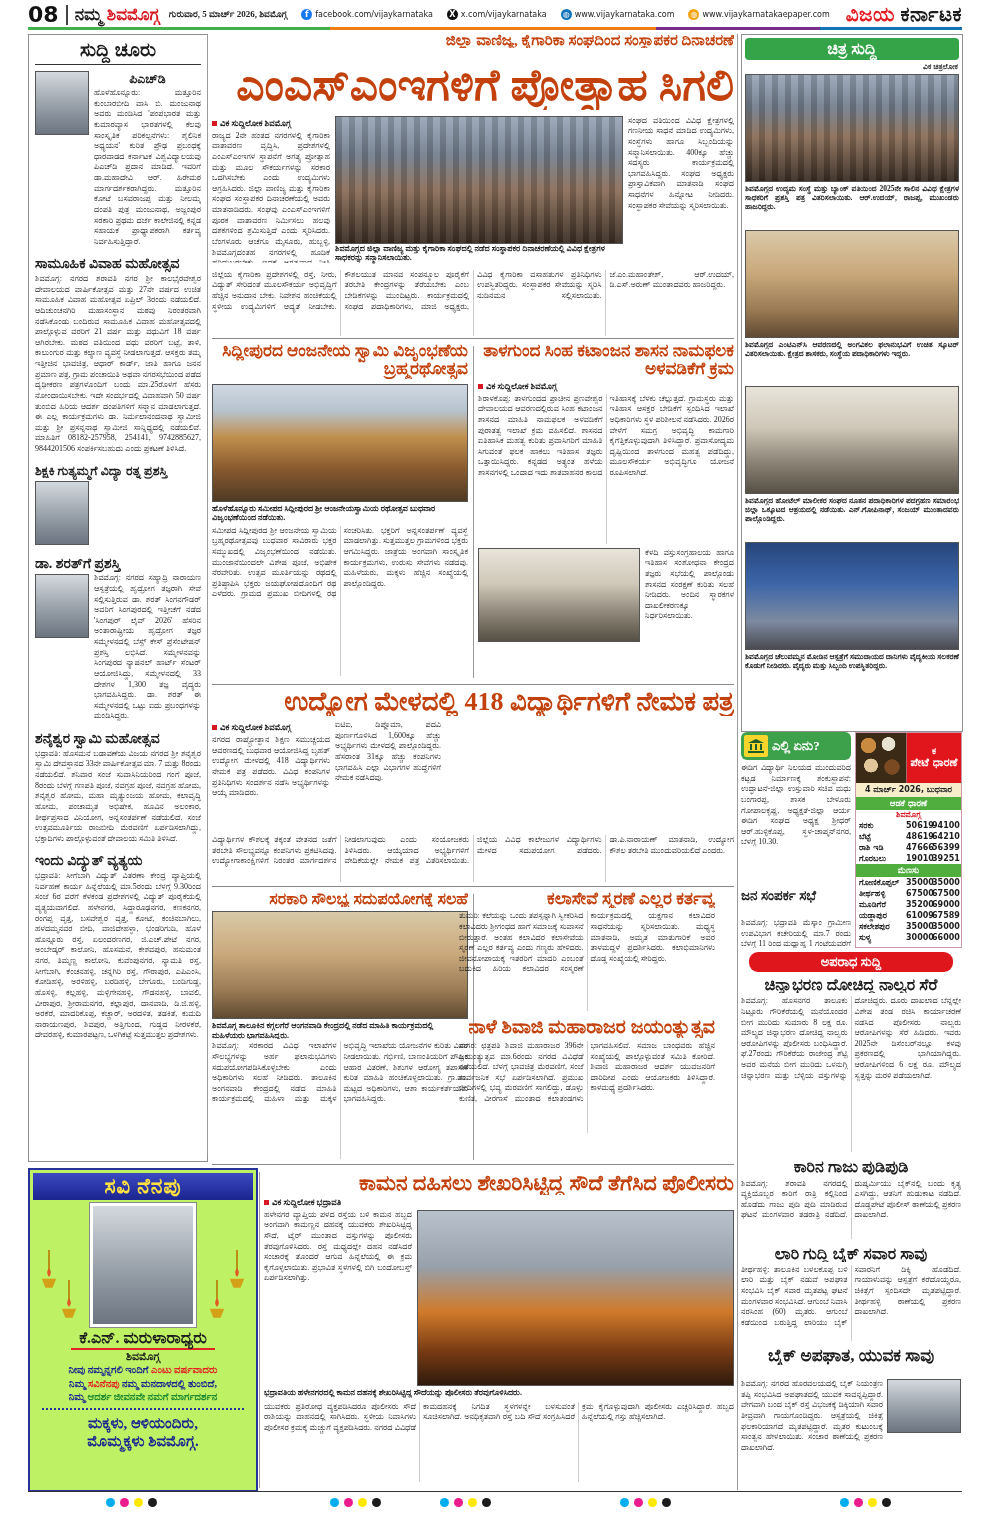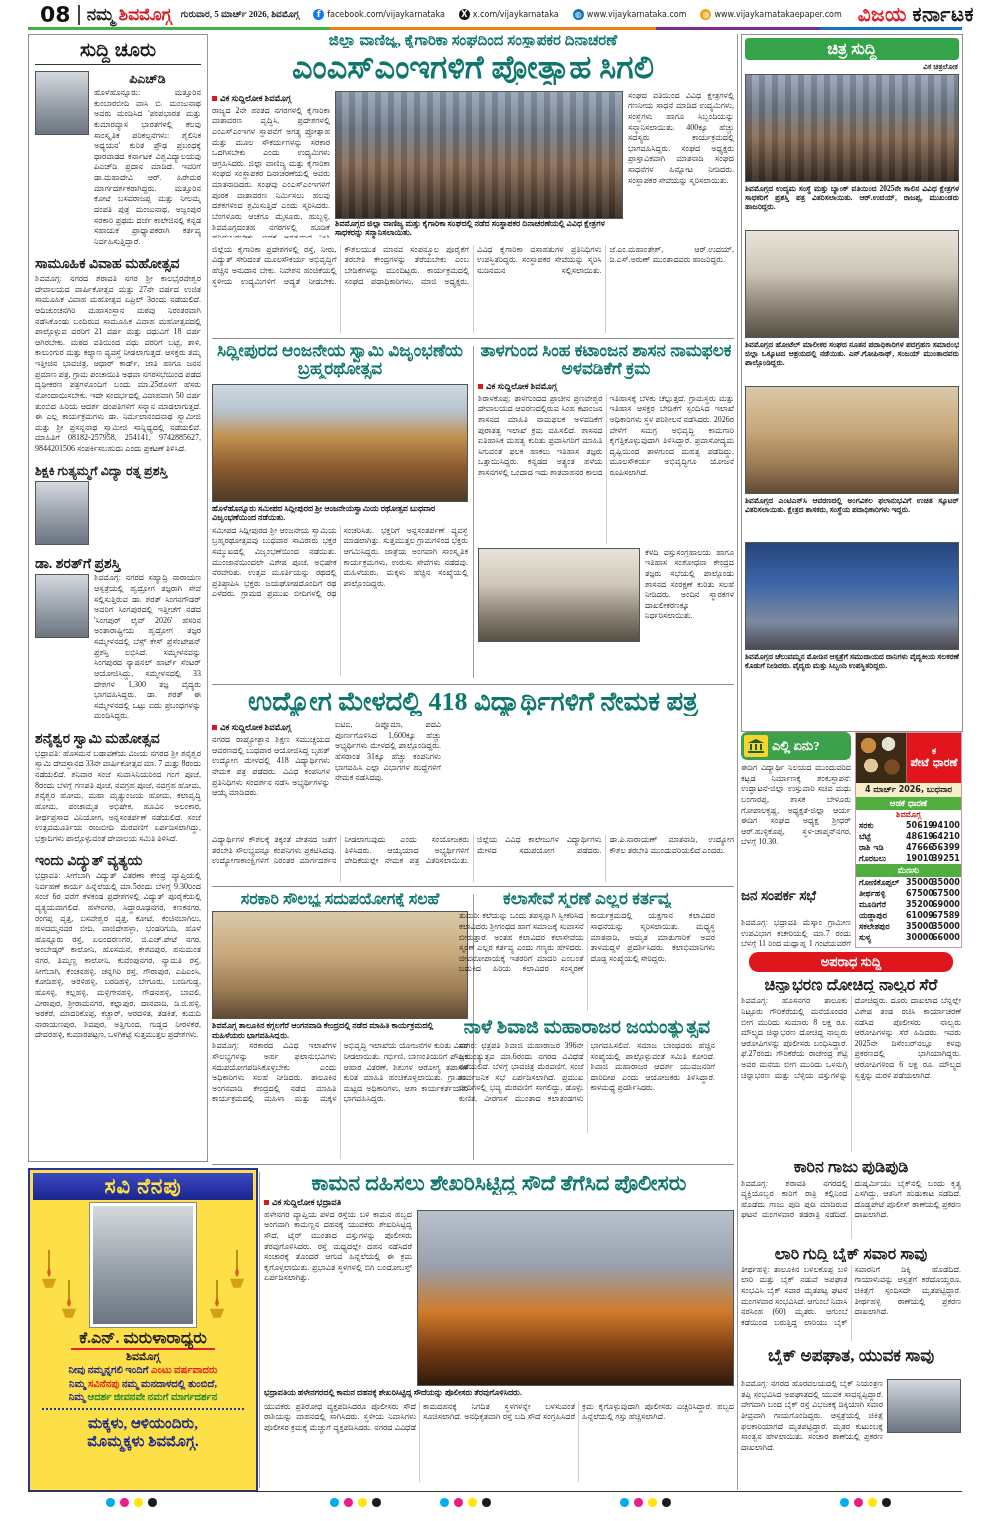--- a/index.html
+++ b/index.html
@@ -18,21 +18,21 @@
   .slabel{font-size:8px;color:#222;font-family:"DejaVu Sans",sans-serif;}
   .masthead{font-size:20px;font-weight:800;margin-left:auto;letter-spacing:.5px;}
   .masthead .red{color:#e31e24;}
   .strip{height:3px;}
   .vr{width:1px;background:#9a9a9a;}
   .hr{height:1px;background:#8a8a8a;}
   .body{font-size:8px;line-height:1.33;text-align:justify;color:#1b1b1b;overflow:hidden;}
   .cols2{column-count:2;column-gap:7px;column-rule:1px solid #ccc;}
   .cols3{column-count:3;column-gap:7px;column-rule:1px solid #ccc;}
   .cols4{column-count:4;column-gap:8px;column-rule:1px solid #ccc;}
-  .hl{font-weight:800;text-align:center;color:#0f766e;line-height:1.08;overflow:hidden;}
+  .hl{font-weight:800;text-align:right;color:#c2410c;line-height:1.08;overflow:hidden;}
   .byline{font-size:8.5px;font-weight:bold;margin:2px 0;}
   .redsq{display:inline-block;width:5px;height:5px;background:#d61920;margin-right:3px;}
   .cap{font-size:8px;font-weight:bold;line-height:1.22;overflow:hidden;}
   .ph{border:1px solid #555;}
   .crowd{background-image:repeating-linear-gradient(90deg,rgba(0,0,0,.16) 0 6px,rgba(255,255,255,.05) 6px 13px),
          linear-gradient(180deg,#9aa7b8 0%,#74808f 30%,#8c6f5a 58%,#5d4a3c 82%,#3a2e25 100%);}
   .ph-chariot{background:linear-gradient(180deg,#cfd8e2 0%,#b7c3cf 22%,#c08f4e 45%,#8a5a2e 72%,#4e3a26 100%);}
   .ph-meeting{background:linear-gradient(180deg,#e8e4da 0%,#cfc7b8 38%,#8d8577 70%,#564f44 100%);}
   .ph-stage{background:linear-gradient(180deg,#27457c 0%,#3c65a8 38%,#7d8aa0 74%,#4a4a52 100%);}
   .ph-angan{background:linear-gradient(180deg,#d9c9a8 0%,#c9a87b 40%,#9a7b54 74%,#5f4a33 100%);}
@@ -67,39 +67,39 @@
   .mkt-date{background:#f7edcb;font-size:8px;font-weight:800;text-align:center;padding:2px 0;color:#222;}
   .mkt-sec{background:#4fae3d;color:#fff;font-size:8.5px;font-weight:800;text-align:center;padding:1px 0;}
   .mkt-sub{color:#d2151c;font-size:8px;font-weight:800;text-align:center;}
   .mkt-row{display:flex;font-size:8px;font-weight:700;padding:0 3px;line-height:1.38;}
   .mkt-row .n{flex:1;}
   .mkt-row .v{width:26px;text-align:right;}
   
   .crimebanner{background:#e0161d;color:#fff;border-radius:9px;font-size:13px;font-weight:800;text-align:center;padding:2px 0;}
   .chl{font-weight:800;text-align:center;line-height:1.08;overflow:hidden;}
   
-  .mem{border:2px solid #27339b;background:#fde047;text-align:center;overflow:hidden;}
+  .mem{border:2px solid #27339b;background:#bef264;text-align:center;overflow:hidden;}
   .memhead{background:linear-gradient(#3b49c1,#1b2590);color:#ffe23f;font-size:21px;font-weight:800;
            margin:3px;padding:1px 0;letter-spacing:1px;}
   .memphoto{width:100px;height:118px;margin:2px auto;border:3px solid #fff;outline:1px solid #888;}
   .memname{display:inline-block;font-size:16px;font-weight:800;border-bottom:2px solid #e02525;padding:0 8px 1px;}
   .memplace{font-size:11px;font-weight:800;}
   .memline{font-size:10px;font-weight:800;line-height:1.35;}
   .navy{color:#1b2590;} .mred{color:#e02525;} .mgreen{color:#1f8a2f;}
   .memdots{border-top:2px dotted #27339b;margin:4px 12px;}
   .memfrom{font-size:15px;font-weight:800;color:#1b2590;line-height:1.25;}
   .dots{display:flex;gap:5px;}
   .dot{width:9px;height:9px;border-radius:50%;}
 </style>
 </head>
 <body>
 
 <div class="page">
 
-  <div class="abs hdr" style="left:40px;top:3px;width:934px;height:23px;">
+  <div class="abs hdr" style="left:28px;top:3px;width:934px;height:23px;">
     <span class="pgnum">08</span>
     <span class="hdiv"></span>
     <span class="edition"><span>ನಮ್ಮ</span> <span class="red">ಶಿವಮೊಗ್ಗ</span></span>
     <span class="dateline">ಗುರುವಾರ, 5 ಮಾರ್ಚ್ 2026, ಶಿವಮೊಗ್ಗ</span>
     <span class="social">
         <span class="sicon" style="background:#1877f2;">f</span>
         <span class="slabel">facebook.com/vijaykarnataka</span>
       </span>
     <span class="social">
         <span class="sicon" style="background:#111;">X</span>
@@ -187,21 +187,21 @@
   <div class="abs vr" style="left:737px;top:34px;height:1456px;"></div>
   <div class="abs vr" style="left:259px;top:1172px;height:316px;"></div>
   <div class="abs hr" style="left:212px;top:338px;width:522px;"></div>
   <div class="abs hr" style="left:212px;top:684px;width:522px;"></div>
   <div class="abs hr" style="left:212px;top:886px;width:522px;"></div>
   <div class="abs hr" style="left:212px;top:1164px;width:522px;"></div>
   <div class="abs hr" style="left:28px;top:1491px;width:934px;background:#333;"></div>
 
   <div class="abs" style="left:212px;top:32px;width:522px;height:304px;overflow:hidden;">
     <div class="hl" style="font-size:15px;">ಜಿಲ್ಲಾ ವಾಣಿಜ್ಯ, ಕೈಗಾರಿಕಾ ಸಂಘದಿಂದ ಸಂಸ್ಥಾಪಕರ ದಿನಾಚರಣೆ</div>
-    <div class="hl" style="font-size:32px;margin-top:2px;">ಎಂಎಸ್‌ಎಂಇಗಳಿಗೆ ಪ್ರೋತ್ಸಾಹ ಸಿಗಲಿ</div>
+    <div class="hl" style="font-size:44px;margin-top:14px;">ಎಂಎಸ್‌ಎಂಇಗಳಿಗೆ ಪ್ರೋತ್ಸಾಹ ಸಿಗಲಿ</div>
     <div style="display:flex;gap:5px;margin-top:6px;height:150px;">
       <div style="width:118px;overflow:hidden;">
         <div class="byline"><span class="redsq"></span><span>ವಿಕ ಸುದ್ದಿಲೋಕ ಶಿವಮೊಗ್ಗ</span></div>
         <div class="body" style="height:132px;">ರಾಜ್ಯದ 2ನೇ ಹಂತದ ನಗರಗಳಲ್ಲಿ ಕೈಗಾರಿಕಾ ವಾತಾವರಣ ವೃದ್ಧಿಸಿ, ಪ್ರದೇಶಗಳಲ್ಲಿ ಎಂಎಸ್‌ಎಂಇಗಳ ಸ್ಥಾಪನೆಗೆ ಅಗತ್ಯ ಪ್ರೋತ್ಸಾಹ ಮತ್ತು ಮೂಲ ಸೌಕರ್ಯಗಳನ್ನು ಸರಕಾರ ಒದಗಿಸಬೇಕು ಎಂದು ಉದ್ಯಮಿಗಳು ಆಗ್ರಹಿಸಿದರು. ಜಿಲ್ಲಾ ವಾಣಿಜ್ಯ ಮತ್ತು ಕೈಗಾರಿಕಾ ಸಂಘದ ಸಂಸ್ಥಾಪಕರ ದಿನಾಚರಣೆಯಲ್ಲಿ ಅವರು ಮಾತನಾಡಿದರು. ಸಂಘವು ಎಂಎಸ್‌ಎಂಇಗಳಿಗೆ ಪೂರಕ ವಾತಾವರಣ ನಿರ್ಮಿಸಲು ಹಲವು ದಶಕಗಳಿಂದ ಶ್ರಮಿಸುತ್ತಿದೆ ಎಂದು ಸ್ಮರಿಸಿದರು. ಬೆಂಗಳೂರು ಆಚೆಗೂ ಮೈಸೂರು, ಹುಬ್ಬಳ್ಳಿ, ಶಿವಮೊಗ್ಗದಂತಹ ನಗರಗಳಲ್ಲಿ ಹೂಡಿಕೆ ಹರಿದುಬರಬೇಕು. ಇದಕ್ಕೆ ಅಗತ್ಯವಾದ ನೀತಿ ಬೆಂಬಲ ಸಿಗಬೇಕು ಎಂದರು.</div>
       </div>
       <div style="width:288px;">
         <div class="ph crowd" style="height:126px;"></div>
         <div class="cap" style="height:22px;">ಶಿವಮೊಗ್ಗದ ಜಿಲ್ಲಾ ವಾಣಿಜ್ಯ ಮತ್ತು ಕೈಗಾರಿಕಾ ಸಂಘದಲ್ಲಿ ನಡೆದ ಸಂಸ್ಥಾಪಕರ ದಿನಾಚರಣೆಯಲ್ಲಿ ವಿವಿಧ ಕ್ಷೇತ್ರಗಳ ಸಾಧಕರನ್ನು ಸನ್ಮಾನಿಸಲಾಯಿತು.</div>
       </div>
       <div style="width:106px;overflow:hidden;">
@@ -267,26 +267,26 @@
   </div>
 
   <div class="abs pnbox" style="left:741px;top:34px;width:214px;height:690px;">
     <div class="pnhead">ಚಿತ್ರ ಸುದ್ದಿ</div>
     <div class="pncredit">ವಿಕ ಚಿತ್ರಲೋಕ</div>
     <div class="pnitem">
       <div class="pnphoto ph crowd"></div>
       <div class="pncap">ಶಿವಮೊಗ್ಗದ ಉದ್ಯಮ ಸಂಸ್ಥೆ ಮತ್ತು ಬ್ಯಾಂಕ್ ವತಿಯಿಂದ 2025ನೇ ಸಾಲಿನ ವಿವಿಧ ಕ್ಷೇತ್ರಗಳ ಸಾಧಕರಿಗೆ ಪ್ರಶಸ್ತಿ ಪತ್ರ ವಿತರಿಸಲಾಯಿತು. ಆರ್.ಉದಯ್, ರಾಜಪ್ಪ, ಮುಖಂಡರು ಹಾಜರಿದ್ದರು.</div>
     </div>
     <div class="pnitem">
+      <div class="pnphoto ph ph-angan"></div>
+      <div class="pncap">ಶಿವಮೊಗ್ಗದ ಎಂಟಿಎನ್‌ಸಿ ಆವರಣದಲ್ಲಿ ಅಂಗವಿಕಲ ಫಲಾನುಭವಿಗೆ ಉಚಿತ ಸ್ಕೂಟರ್ ವಿತರಿಸಲಾಯಿತು. ಕ್ಷೇತ್ರದ ಶಾಸಕರು, ಸಂಸ್ಥೆಯ ಪದಾಧಿಕಾರಿಗಳು ಇದ್ದರು.</div>
+    </div>
+    <div class="pnitem">
       <div class="pnphoto ph ph-meeting"></div>
       <div class="pncap">ಶಿವಮೊಗ್ಗದ ಹೋಟೆಲ್ ಮಾಲೀಕರ ಸಂಘದ ನೂತನ ಪದಾಧಿಕಾರಿಗಳ ಪದಗ್ರಹಣ ಸಮಾರಂಭ ಜಿಲ್ಲಾ ಒಕ್ಕೂಟದ ಆಶ್ರಯದಲ್ಲಿ ನಡೆಯಿತು. ಎನ್.ಗೋಪಿನಾಥ್, ಸಂಜಯ್ ಮುಂತಾದವರು ಪಾಲ್ಗೊಂಡಿದ್ದರು.</div>
-    </div>
-    <div class="pnitem">
-      <div class="pnphoto ph ph-angan"></div>
-      <div class="pncap">ಶಿವಮೊಗ್ಗದ ಎಂಟಿಎನ್‌ಸಿ ಆವರಣದಲ್ಲಿ ಅಂಗವಿಕಲ ಫಲಾನುಭವಿಗೆ ಉಚಿತ ಸ್ಕೂಟರ್ ವಿತರಿಸಲಾಯಿತು. ಕ್ಷೇತ್ರದ ಶಾಸಕರು, ಸಂಸ್ಥೆಯ ಪದಾಧಿಕಾರಿಗಳು ಇದ್ದರು.</div>
     </div>
     <div class="pnitem">
       <div class="pnphoto ph ph-stage"></div>
       <div class="pncap">ಶಿವಮೊಗ್ಗದ ಚೆಲುವಮ್ಮನ ಮೋಡಿನ ಆಸ್ಪತ್ರೆಗೆ ಸಮುದಾಯದ ದಾನಿಗಳು ವೈದ್ಯಕೀಯ ಸಲಕರಣೆ ಕೊಡುಗೆ ನೀಡಿದರು. ವೈದ್ಯರು ಮತ್ತು ಸಿಬ್ಬಂದಿ ಉಪಸ್ಥಿತರಿದ್ದರು.</div>
     </div>
   </div>
 
   <div class="abs" style="left:741px;top:732px;width:110px;height:216px;overflow:hidden;">
     <div class="wwpill">
       <span class="wwicon">

